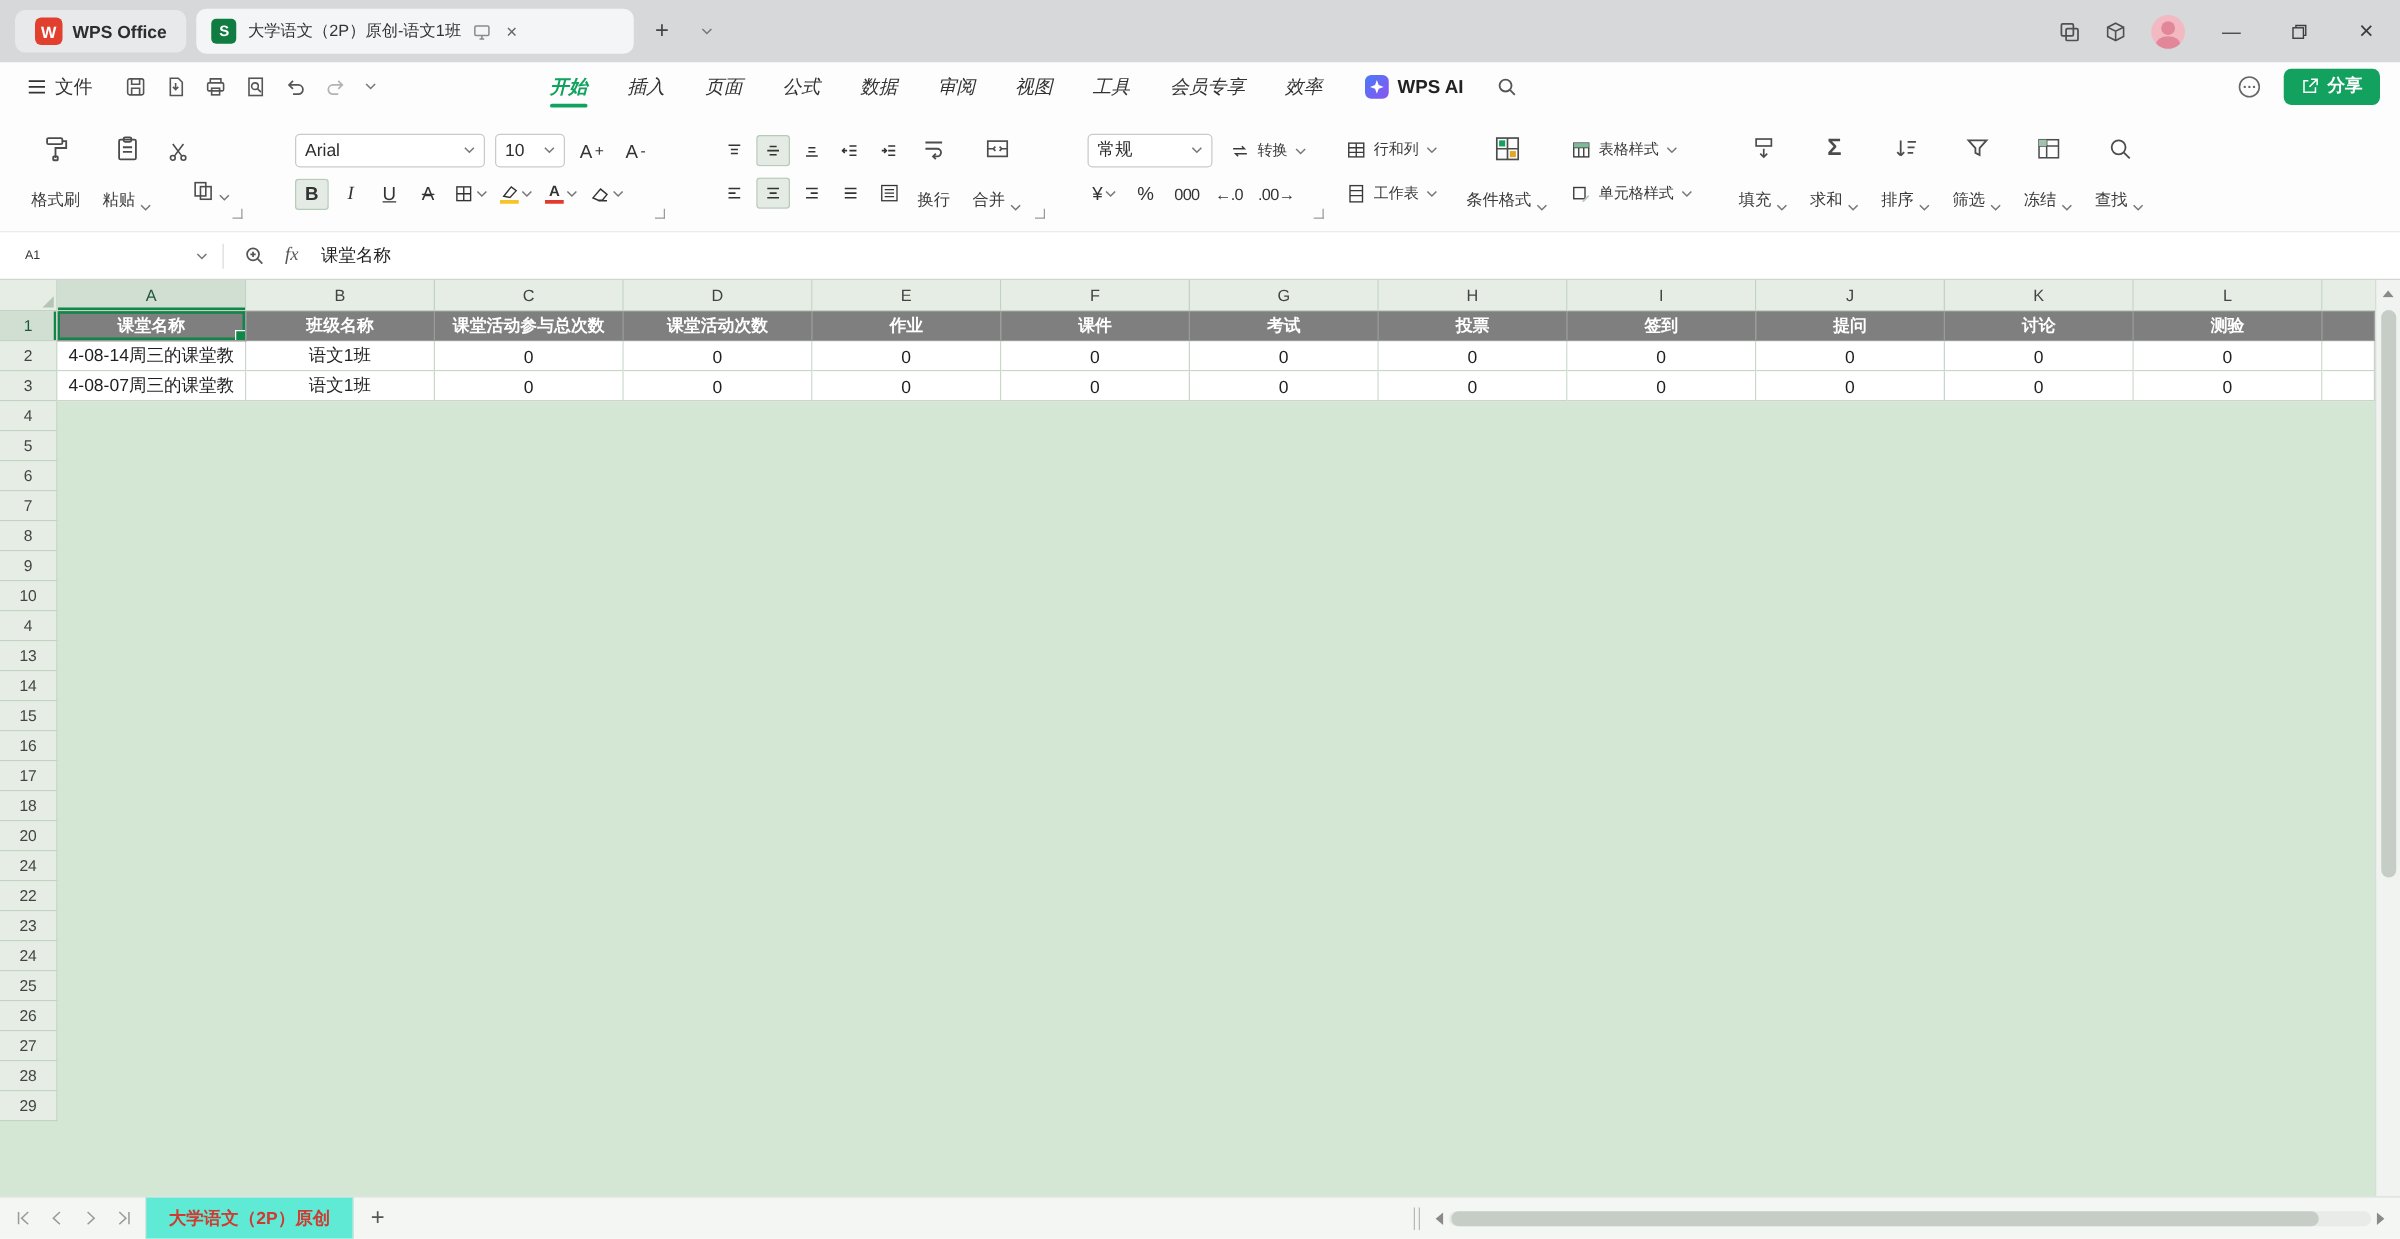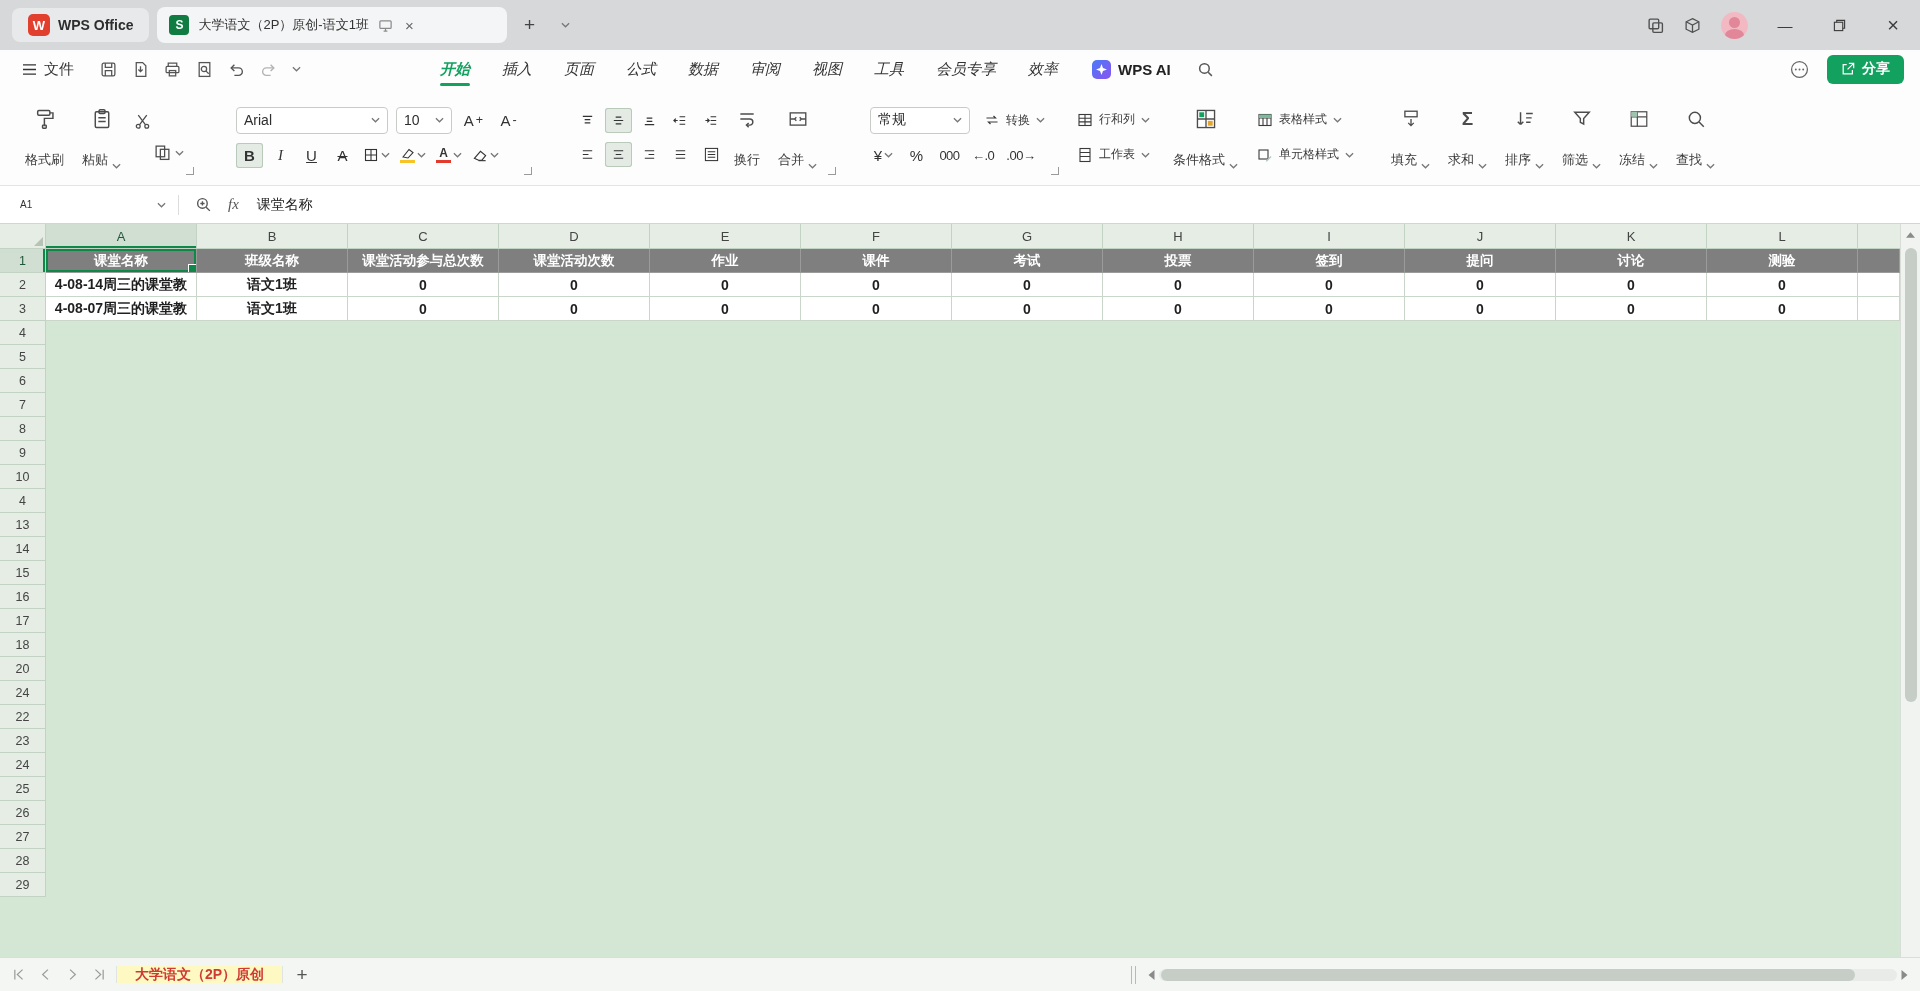--- a/index.html
+++ b/index.html
@@ -53,21 +53,21 @@
   .more-ico{color:#666;}
   .share-btn{height:29px;background:var(--accent);color:#fff;border-radius:6px;display:flex;align-items:center;gap:7px;padding:0 14px;font-size:14px;font-weight:600;}
 
   
   .ribbon{height:98px;background:#fdfdfd;border-bottom:1px solid #e2e6e2;display:flex;align-items:stretch;padding:5px 10px 4px 16px;flex:0 0 auto;}
   .rgroup{display:flex;align-items:center;}
   .bigbtn{display:flex;flex-direction:column;align-items:center;justify-content:center;gap:7px;padding:2px 9px;font-size:13px;color:var(--ink);border-radius:4px;}
   .bigbtn .ic{height:26px;display:grid;place-items:center;color:#4c4c4c;}
   .lblrow{display:flex;align-items:flex-end;gap:4px;margin-top:12px;}
   .smallcol{display:flex;flex-direction:column;justify-content:center;gap:14px;margin-left:4px;color:#4c4c4c;}
-  .srow{display:flex;align-items:center;gap:4px;padding-left:20px;}
+  .srow{display:flex;align-items:flex-end;gap:4px;padding-left:20px;}
   .vcol{display:flex;flex-direction:column;justify-content:center;gap:9px;}
   .combo{height:27px;border:1px solid #c7ccc7;border-radius:4px;background:#fff;display:flex;align-items:center;padding:0 7px;font-size:14px;color:#2e2e2e;gap:6px;}
   .combo .chev{margin-left:auto;}
   .combo.font-name{width:152px;}
   .combo.font-size{width:56px;}
   .combo.numfmt{width:100px;}
   .sbtn{min-width:27px;height:25px;display:flex;align-items:center;justify-content:center;gap:2px;color:#333;font-size:15px;border-radius:3px;padding:0 3px;}
   .sbtn.on{background:#e3ebe4;box-shadow:inset 0 0 0 1px #b9c9ba;}
   .glyph-b{font-weight:800;}
   .glyph-i{font-style:italic;font-family:"Liberation Serif","DejaVu Serif",serif;}
@@ -98,31 +98,31 @@
   .colhdr{width:151px;flex:0 0 auto;background:var(--hdr-bg);border-right:1px solid var(--hdr-border);border-bottom:1px solid var(--hdr-border);display:grid;place-items:center;font-size:13px;color:#444;}
   .colhdr.sel{background:#d0dfd1;box-shadow:inset 0 -2px 0 var(--sel);color:#20573a;}
   .colhdr.stub{width:42px;border-right:none;}
   .grow{display:flex;height:24px;flex:0 0 auto;}
   .rowhdr{width:46px;flex:0 0 auto;background:var(--hdr-bg);border-right:1px solid var(--hdr-border);border-bottom:1px solid var(--hdr-border);display:grid;place-items:center;font-size:12.5px;color:#444;}
   .rowhdr.sel{background:#d0dfd1;box-shadow:inset -2px 0 0 var(--sel);color:#20573a;}
   .hcell{width:151px;flex:0 0 auto;background:var(--gray-row);border-right:1px solid #9b9b9b;border-bottom:1px solid #9b9b9b;color:#fff;font-weight:700;font-size:13.5px;display:flex;align-items:center;justify-content:center;overflow:hidden;white-space:nowrap;}
   .hcell.stub{width:42px;}
   .hcell.a1{position:relative;box-shadow:inset 0 0 0 2px var(--sel);z-index:3;}
   .hcell.a1::after{content:"";position:absolute;right:-1px;bottom:-1px;width:7px;height:7px;background:var(--sel);border:1px solid #fff;z-index:4;}
-  .cell{width:151px;flex:0 0 auto;background:#fff;border-right:1px solid var(--cell-border);border-bottom:1px solid var(--cell-border);font-size:14px;color:#1f1f1f;display:flex;align-items:center;justify-content:center;overflow:hidden;white-space:nowrap;font-weight:bold;}
+  .cell{width:151px;flex:0 0 auto;background:#fff;border-right:1px solid var(--cell-border);border-bottom:1px solid var(--cell-border);font-size:14px;color:#1f1f1f;display:flex;align-items:center;justify-content:center;overflow:hidden;white-space:nowrap;}
   .cell.stub{width:42px;}
   .emptyrow{flex:1;}
   .vscroll{position:absolute;top:0;right:0;bottom:0;width:20px;background:#f1f3f1;border-left:1px solid #d8ddd8;display:flex;flex-direction:column;align-items:center;}
   .vs-arrow{height:22px;display:grid;place-items:center;color:#8a8a8a;width:100%;}
   .vs-thumb{width:12px;border-radius:6px;background:#c6cdc6;height:62%;margin-top:2px;}
 
   
   .sheetbar{height:34px;background:#f4f6f4;border-top:1px solid #d9ded9;display:flex;align-items:center;padding:0 8px;gap:6px;flex:0 0 auto;}
   .nav-ic{color:#9a9a9a;padding:0 4px;}
-  .sheet-tab{height:17px;display:flex;align-items:center;padding:0 18px;background:#fef9c3;border-left:1px solid #e1e5e1;border-right:1px solid #e1e5e1;font-size:14px;font-weight:700;}
+  .sheet-tab{height:33px;display:flex;align-items:center;padding:0 18px;background:#5eead4;border-left:1px solid #e1e5e1;border-right:1px solid #e1e5e1;font-size:14px;font-weight:700;}
   .add-sheet{width:26px;height:26px;display:grid;place-items:center;font-size:19px;color:#555;}
   .sb-spacer{flex:1;}
   .splitter{width:5px;height:18px;border-left:1.5px solid #b9b9b9;border-right:1.5px solid #b9b9b9;margin-right:6px;}
   .hscroll{display:flex;align-items:center;gap:4px;width:760px;margin-right:4px;}
   .hs-arrow{color:#8a8a8a;}
   .hs-track{flex:1;height:12px;border-radius:6px;background:#e8ebe8;position:relative;}
   .hs-thumb{position:absolute;left:2px;top:0;height:12px;width:94%;border-radius:6px;background:#c6cdc6;}
 </style>
 </head>
 <body>

